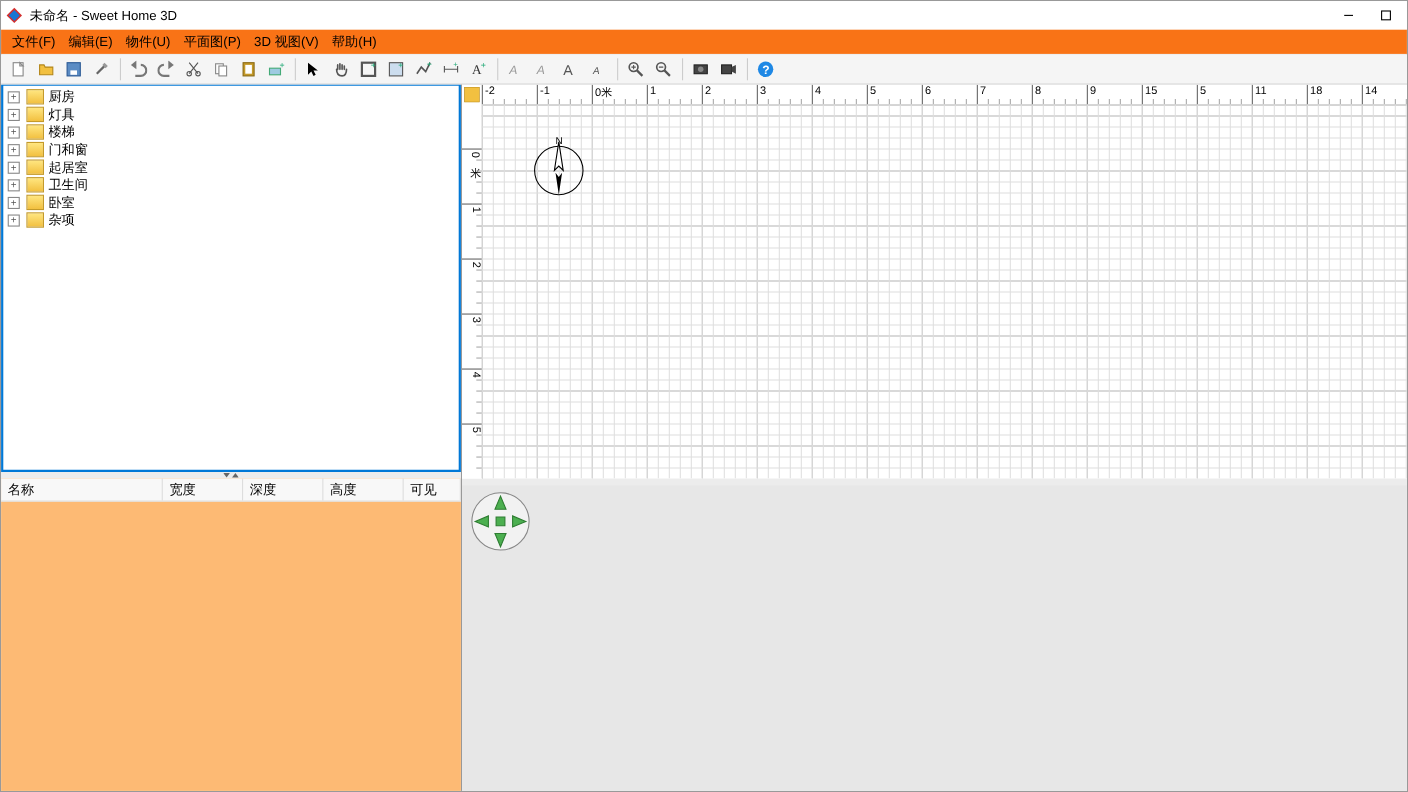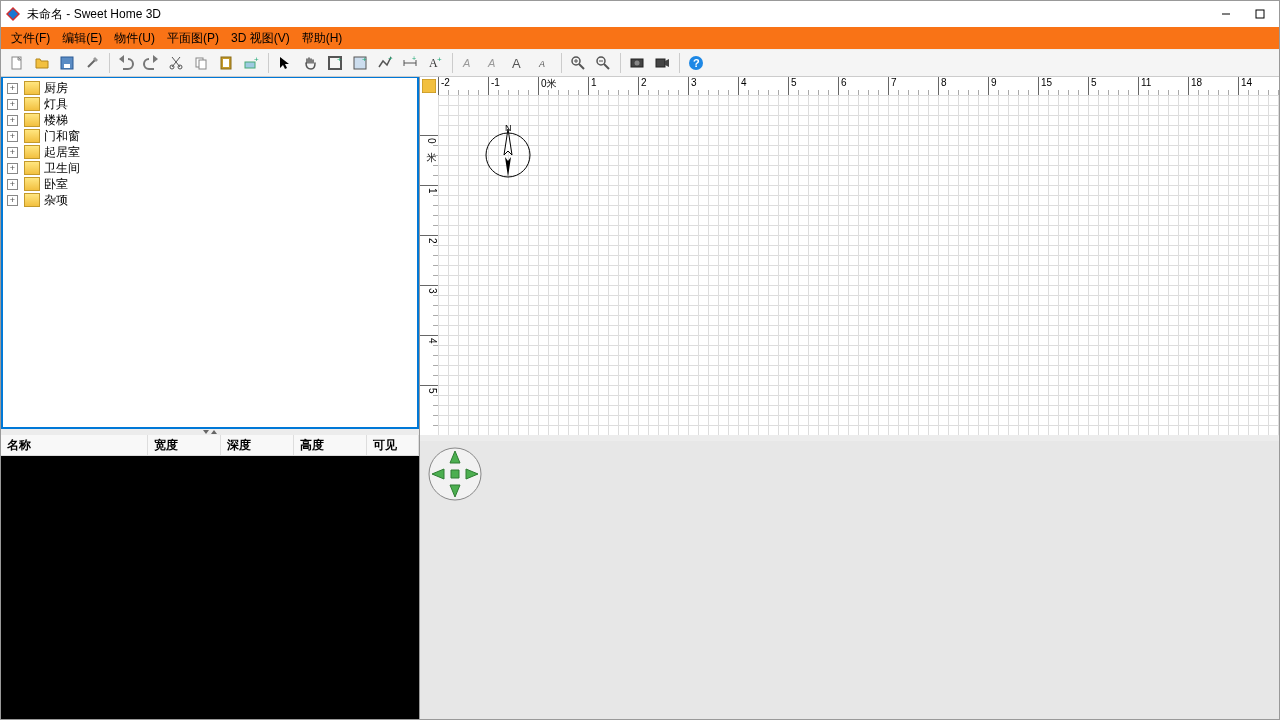--- a/index.html
+++ b/index.html
@@ -23,21 +23,21 @@
   .tool-sep { width:1px; height:20px; background:#ccc; margin:0 4px; }
   
   .content { flex:1; display:flex; min-height:0; }
   .left-col { width:418px; display:flex; flex-direction:column; border-right:1px solid #999; }
   .tree-pane { height:352px; overflow:auto; border:2px solid #0078d7; border-top:1px solid #0078d7; box-sizing:border-box; background:#fff; position:relative; }
   .tree-list { list-style:none; margin:0; padding:2px 0; }
   .tree-item { display:flex; align-items:center; height:16px; padding:0 4px; }
   .expander { width:9px; height:9px; border:1px solid #888; display:flex; align-items:center; justify-content:center; font-size:9px; line-height:1; margin-right:6px; color:#555; }
   .folder-icon { width:14px; height:12px; background:linear-gradient(#ffe680,#f2c040); border:1px solid #c49a2a; margin-right:4px; }
   .vsplit { height:6px; background:#ececec; display:flex; align-items:center; justify-content:center; cursor:row-resize; }
-  .furniture-pane { flex:1; background:#000000; display:flex; flex-direction:column;font-weight:bold; }
+  .furniture-pane { flex:1; background:#fdba74; display:flex; flex-direction:column; }
   .furn-header { height:20px; background:#f8f8f8; border-bottom:1px solid #ddd; display:flex; align-items:stretch; }
   .furn-col { border-right:1px solid #ddd; padding:0 6px; display:flex; align-items:center; }
   .furn-body { flex:1; }
   
   .right-col { flex:1; display:flex; flex-direction:column; min-width:0; }
   .plan-pane { height:358px; position:relative; background:#fff; overflow:hidden; }
   .origin-marker { position:absolute; left:2px; top:2px; width:14px; height:14px; }
   .hruler { position:absolute; left:18px; right:0; top:0; height:18px; background:#fff; border-bottom:1px solid #aaa; }
   .hruler .tick-major { position:absolute; top:0; height:18px; border-left:1px solid #666; font-size:10px; padding-left:2px; }
   .hruler .tick-minor { position:absolute; bottom:0; height:5px; border-left:1px solid #aaa; }

